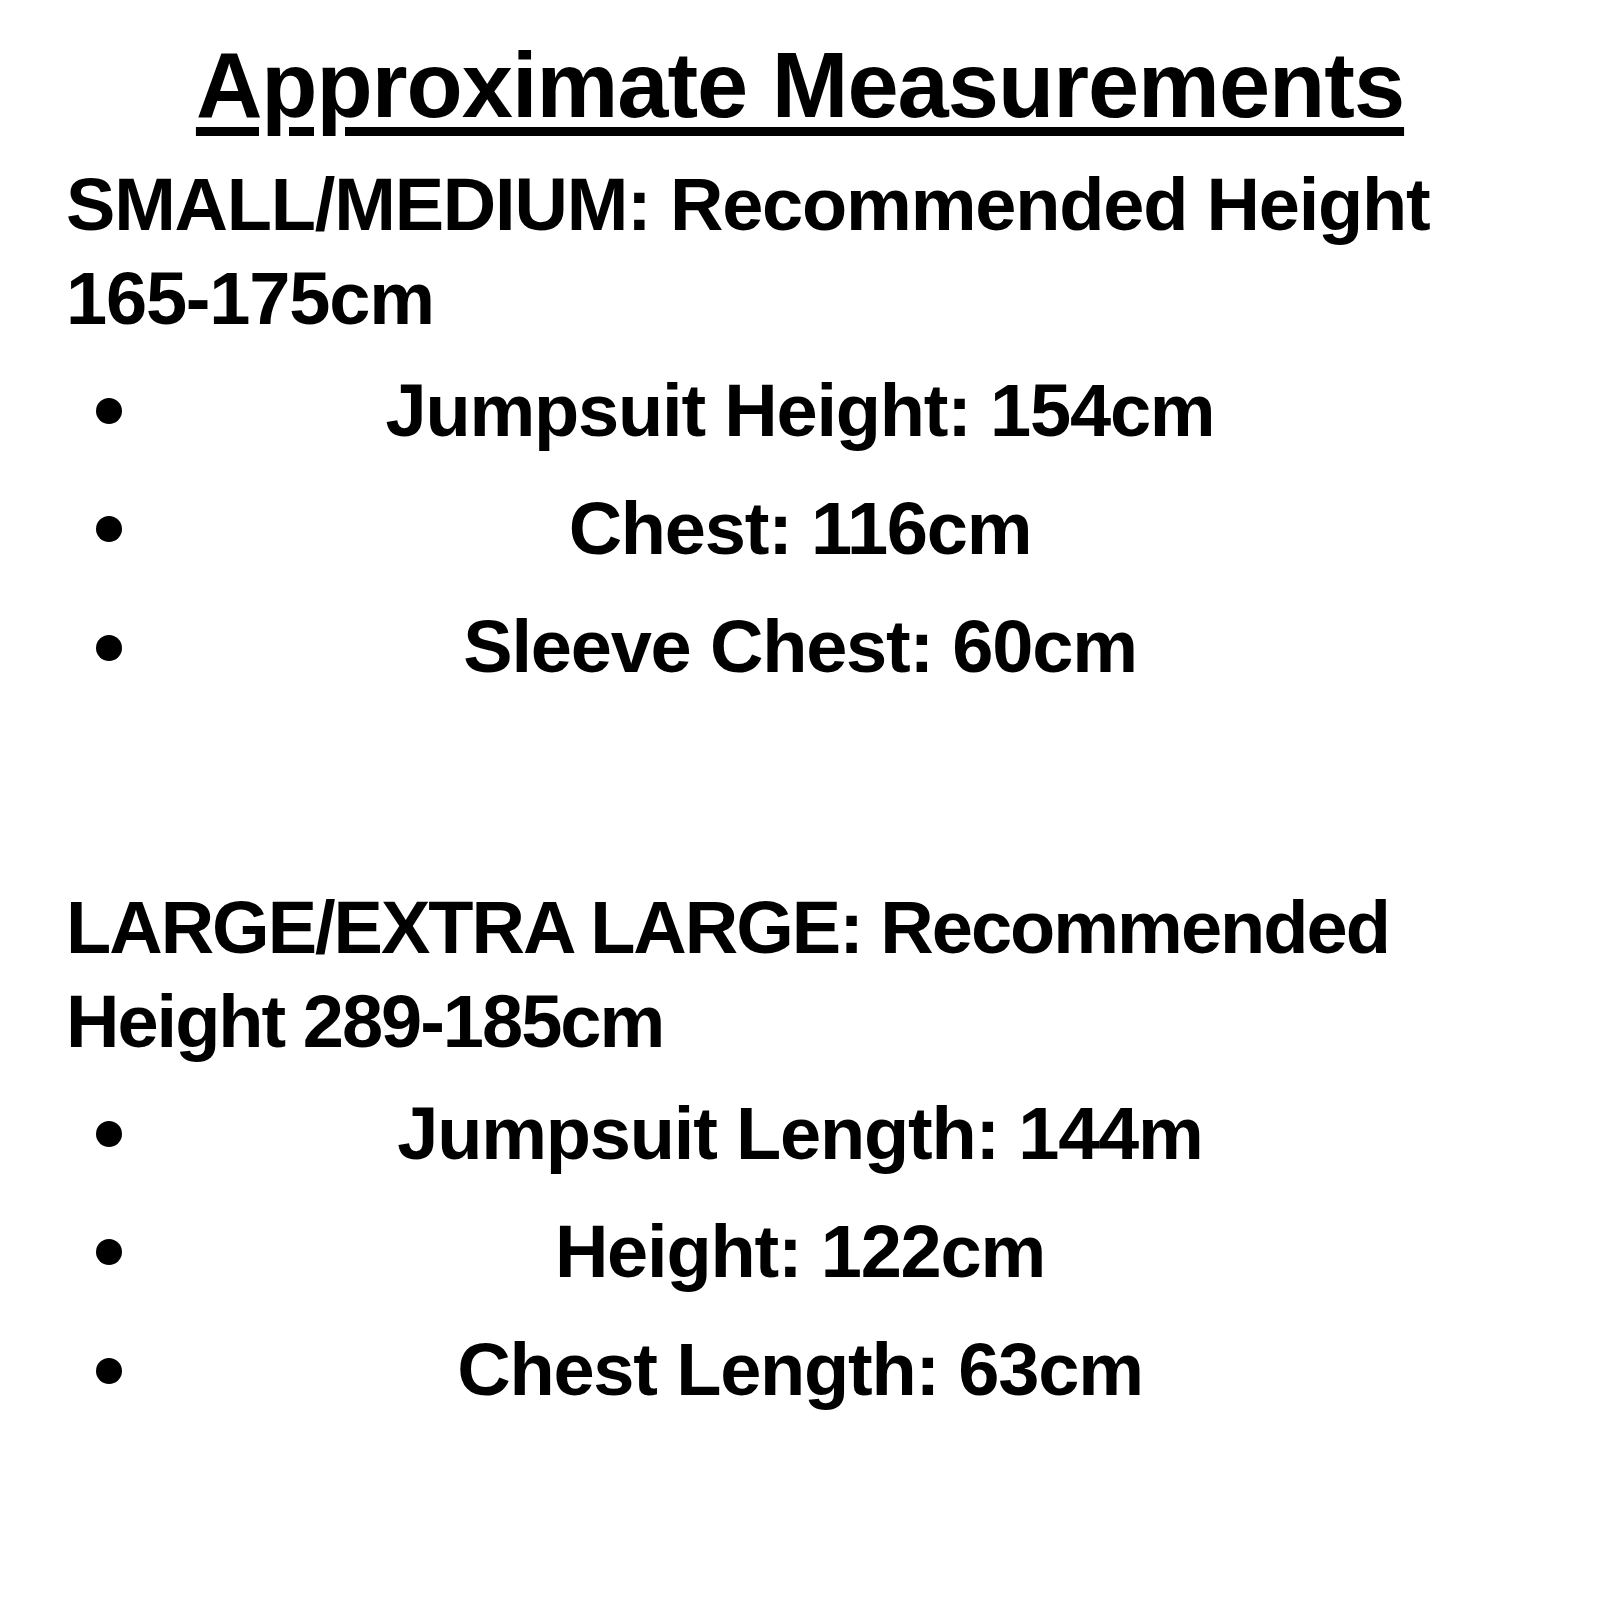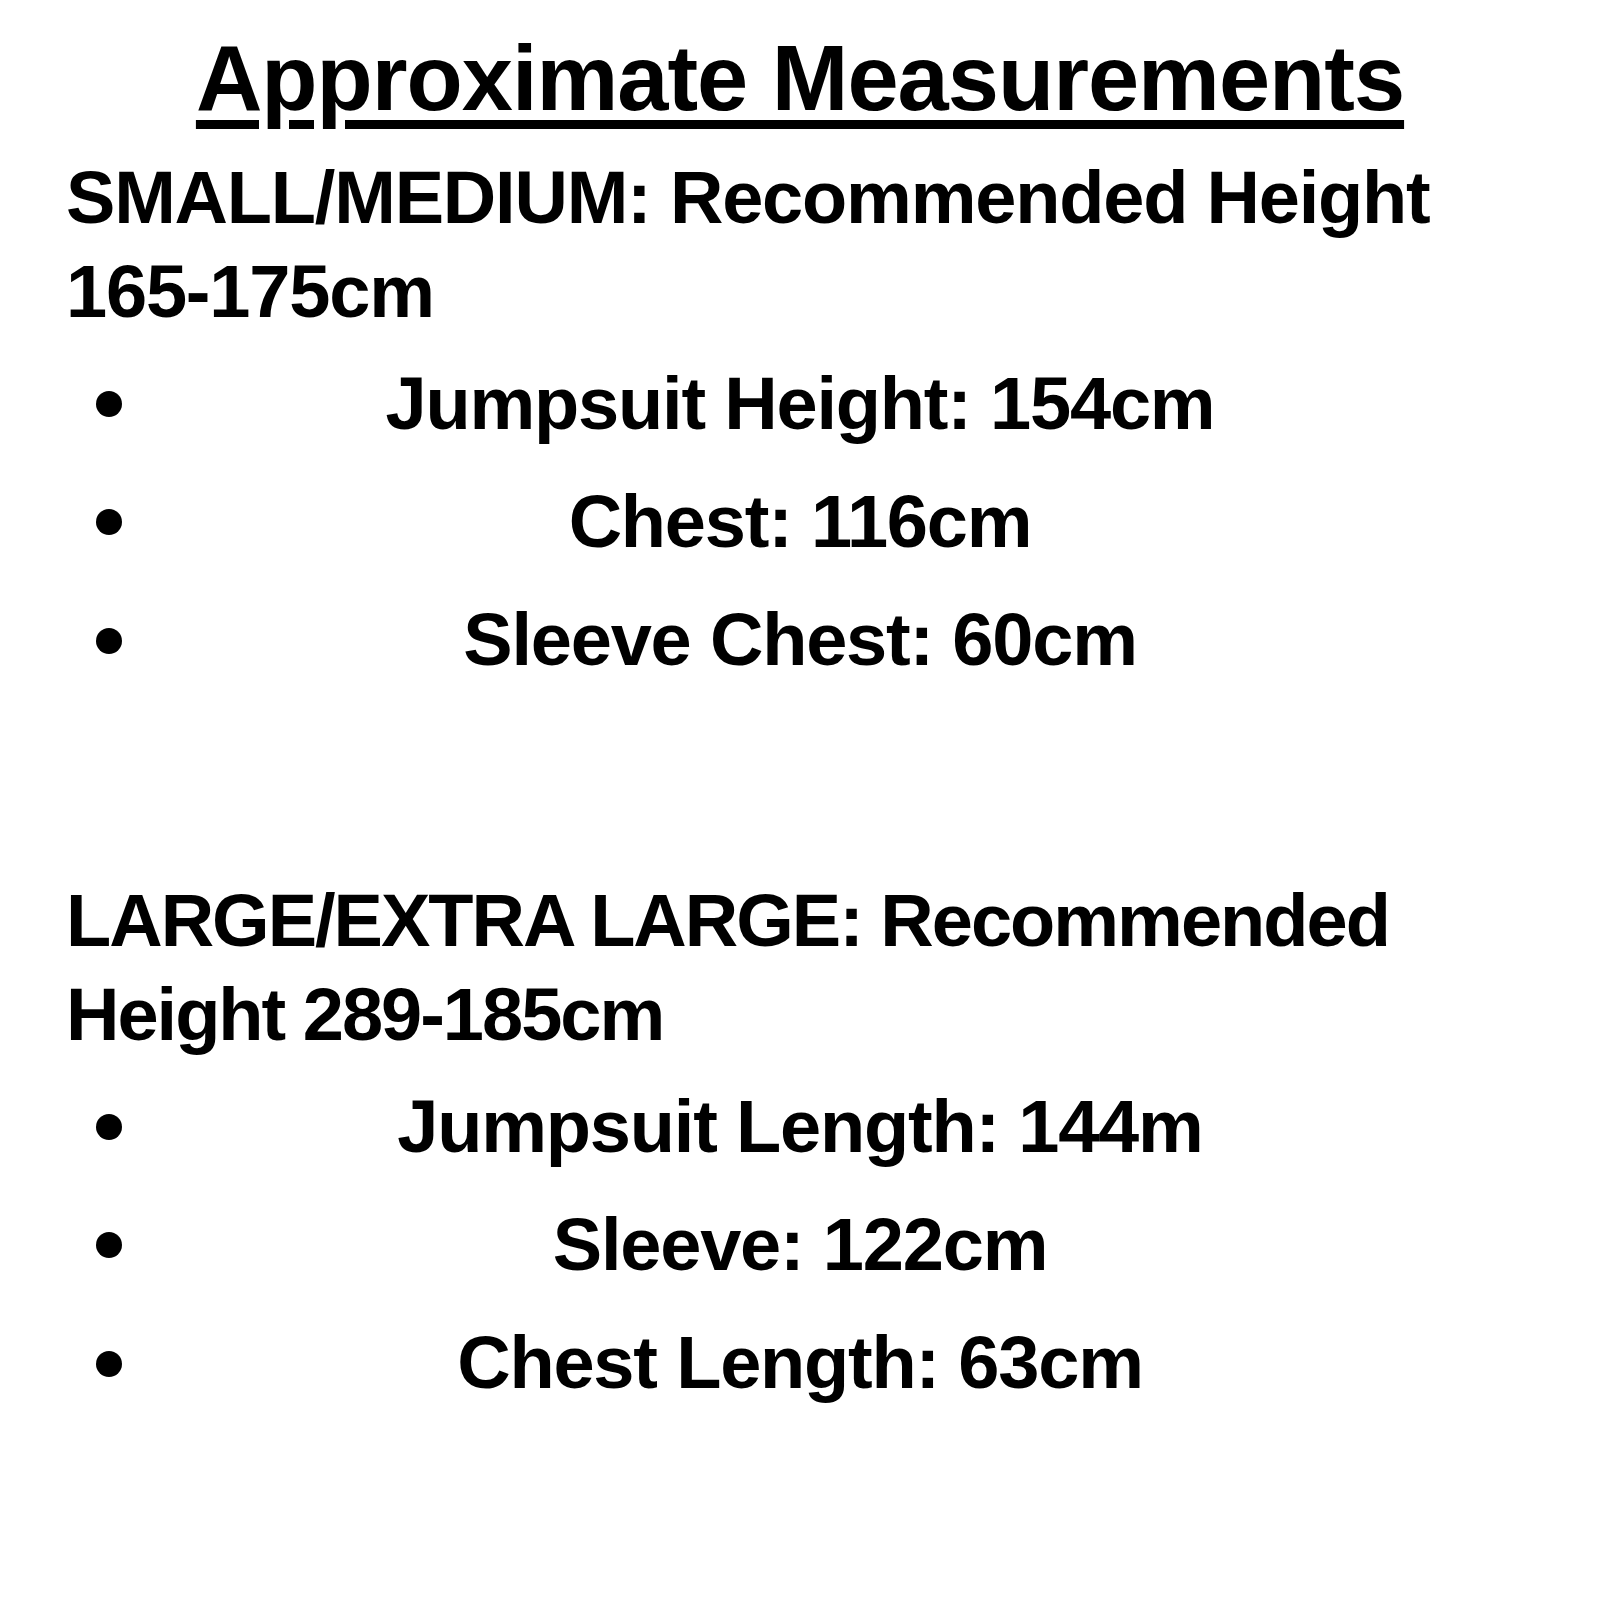--- a/index.html
+++ b/index.html
@@ -23,21 +23,21 @@
   }
   .title {
     text-align: center;
     font-size: 92px;
     font-weight: 700;
     line-height: 1.05;
     letter-spacing: -1px;
     text-decoration: underline;
     text-underline-offset: 10px;
     text-decoration-thickness: 9px;
-    margin: 20px 0 4px 0;
+    margin: 27px 0 4px 0;
   }
   .section {
     margin-top: 24px;
   }
   .section-heading {
     text-align: left;
     font-size: 74px;
     font-weight: 700;
     line-height: 1.27;
     letter-spacing: -1.2px;
@@ -104,21 +104,21 @@
 
   <div class="section">
     <div class="section-heading wide">LARGE/EXTRA LARGE: Recommended Height 289-185cm</div>
     <ul class="specs">
       <li>
         <span class="bullet"></span>
         <span>Jumpsuit Length: 144m</span>
       </li>
       <li>
         <span class="bullet"></span>
-        <span>Sleeve: 122cm</span>
+        <span>Height: 122cm</span>
       </li>
       <li>
         <span class="bullet"></span>
         <span>Chest Length: 63cm</span>
       </li>
     </ul>
   </div>
 
 </div>
 

